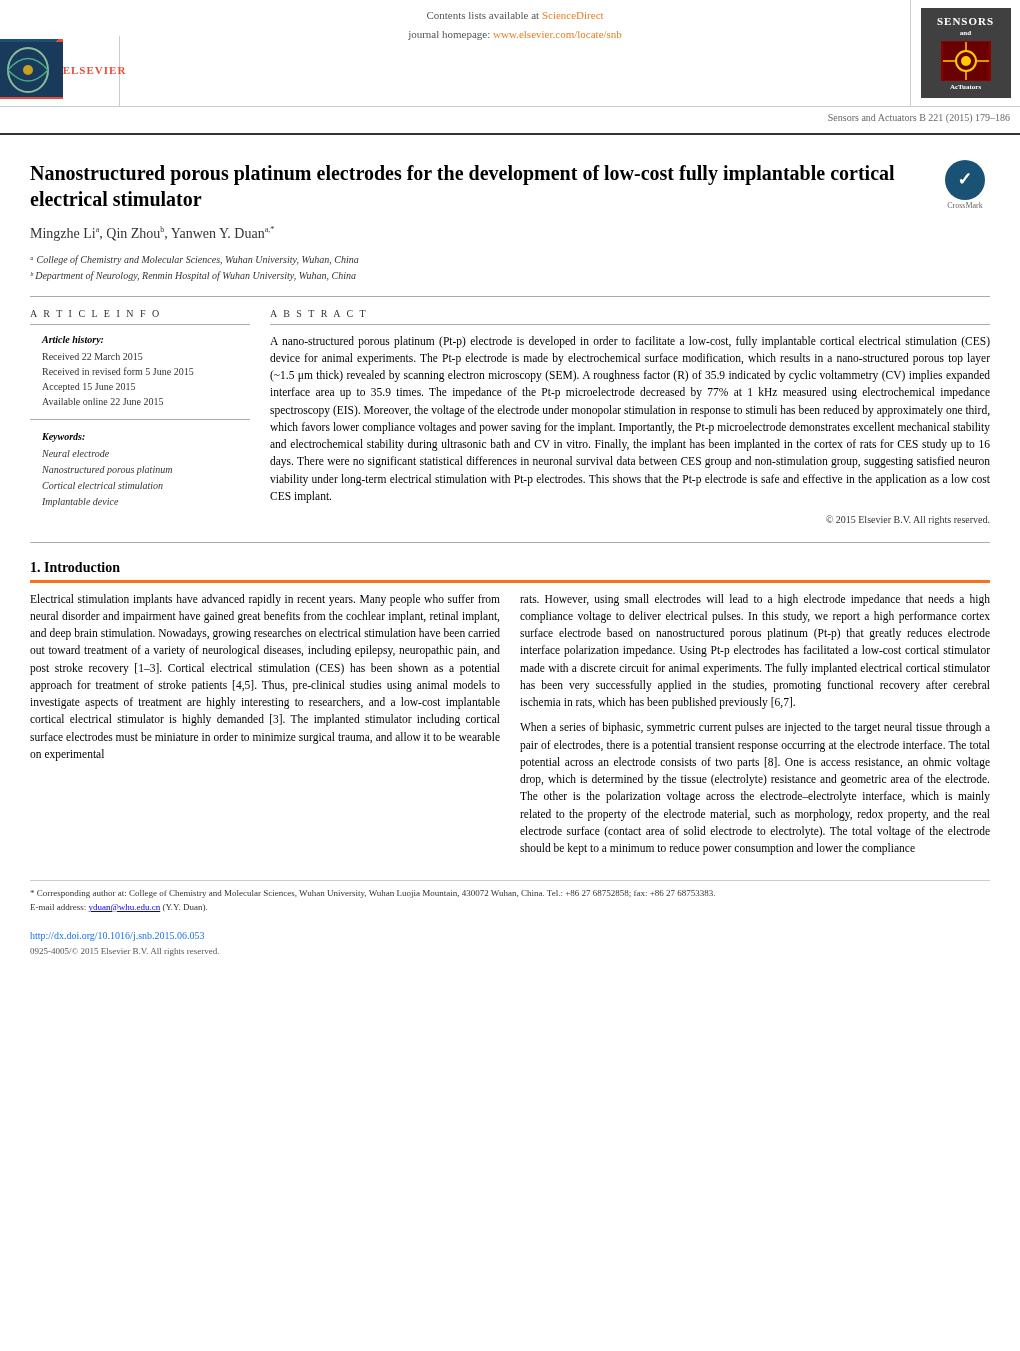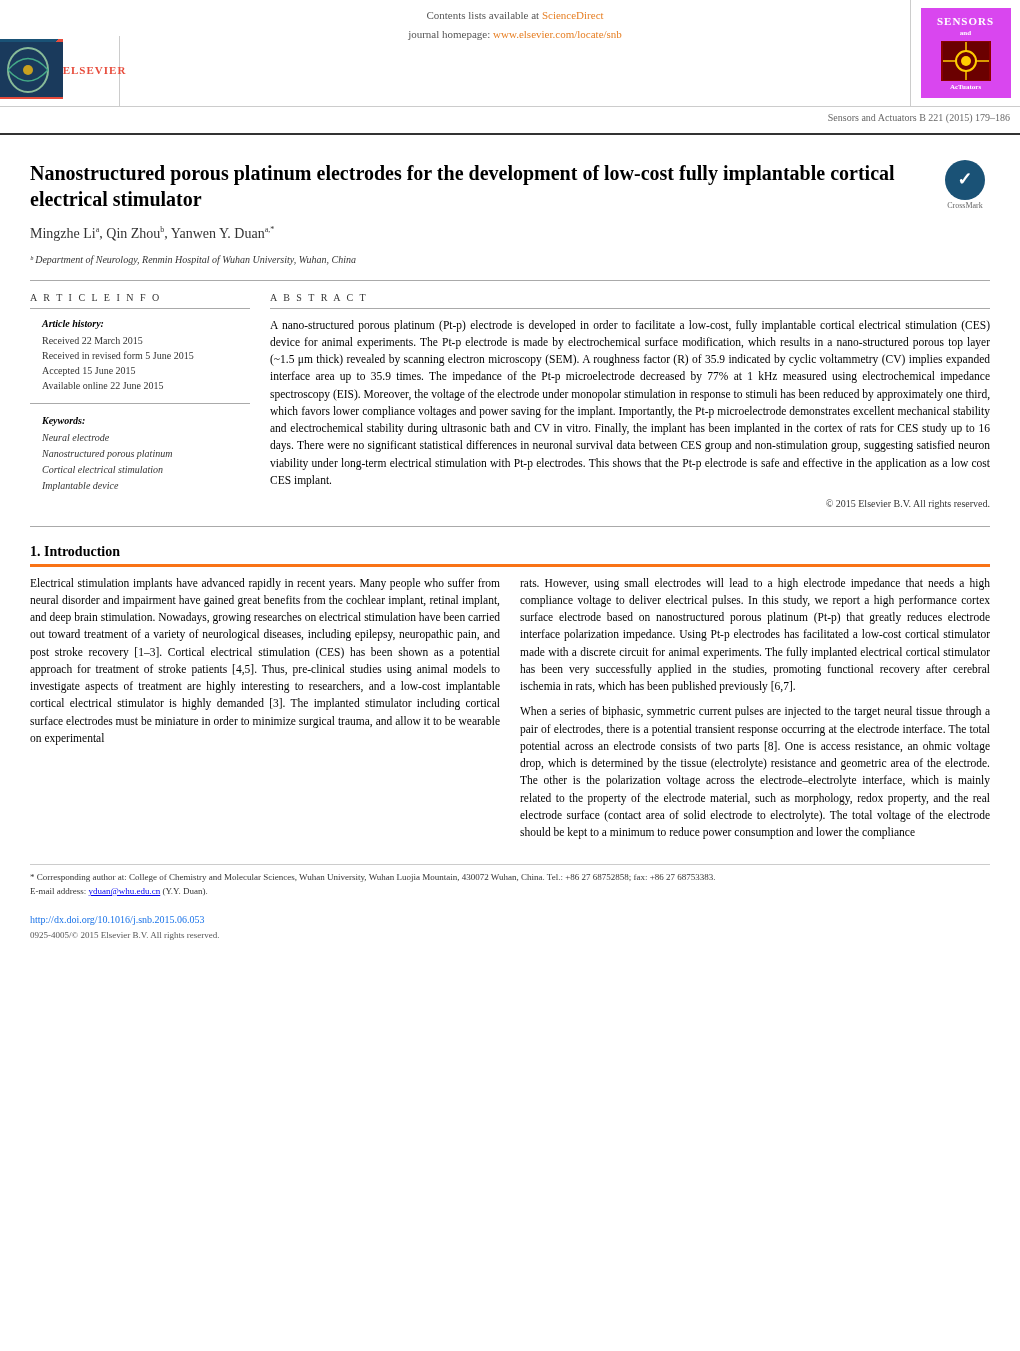--- a/index.html
+++ b/index.html
@@ -83,21 +83,21 @@
       width: 110px;
       padding: 8px;
       display: flex;
       align-items: center;
       justify-content: center;
       border-left: 1px solid #ccc;
     }
     .sensors-logo-box {
       width: 90px;
       height: 90px;
-      background: #d946ef;
+      background: #404040;
       display: flex;
       flex-direction: column;
       align-items: center;
       justify-content: center;
       color: white;
       font-size: 8px;
       font-weight: bold;
       padding: 4px;
       text-align: center;
     }
@@ -365,20 +365,21 @@
       <div class="crossmark-circle">✓</div>
       <div class="crossmark-text">CrossMark</div>
     </div>
   </div>
 
   <div class="authors">
     Mingzhe Li<sup>a</sup>, Qin Zhou<sup>b</sup>, Yanwen Y. Duan<sup>a,*</sup>
   </div>
 
   <div class="affiliations">
+    <div>ᵃ College of Chemistry and Molecular Sciences, Wuhan University, Wuhan, China</div>
     <div>ᵇ Department of Neurology, Renmin Hospital of Wuhan University, Wuhan, China</div>
   </div>
 
   <hr class="divider">
 
   <div class="two-col">
 
     <div class="col-left">
       <div class="section-label">A R T I C L E   I N F O</div>
 

